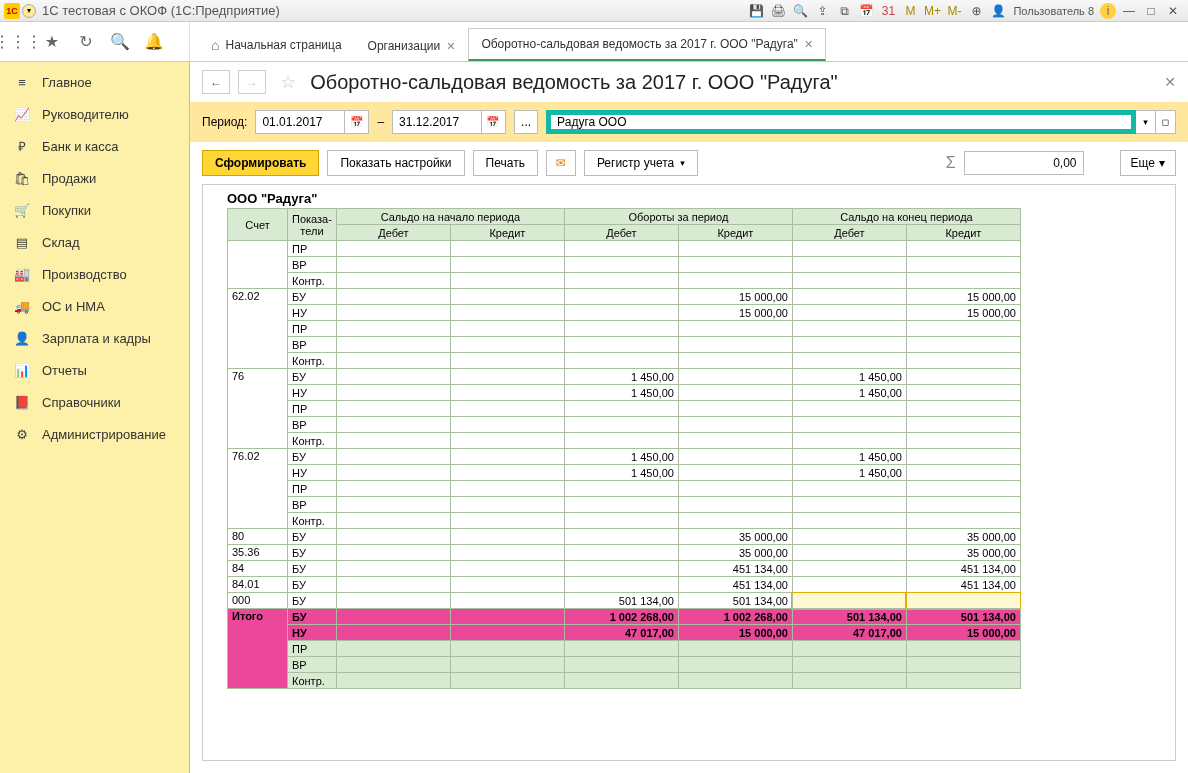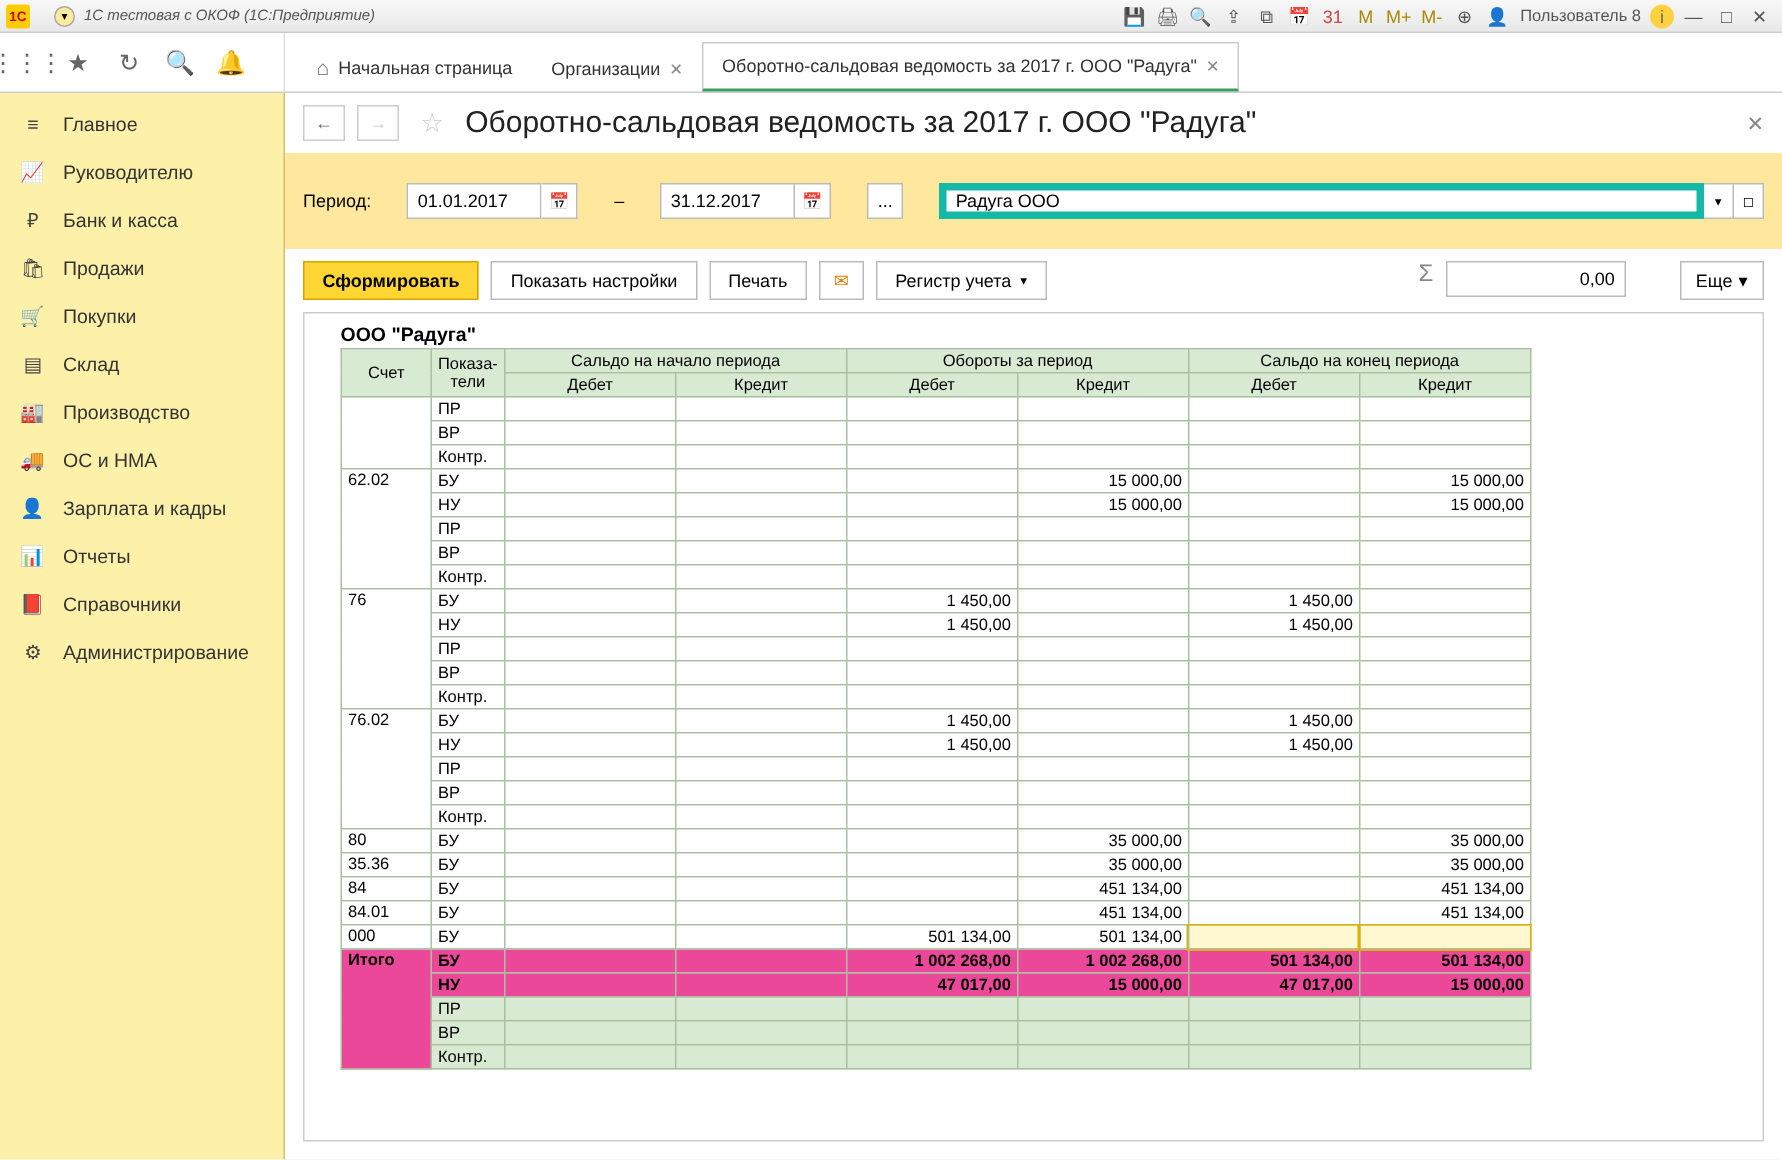--- a/index.html
+++ b/index.html
@@ -1,22 +1,22 @@
 <!DOCTYPE html>
 <html><head>
 <meta charset="utf-8">
 <style>
 * { box-sizing: border-box; margin: 0; padding: 0; }
 body { font-family: Arial, sans-serif; font-size: 12px; background: #f0f0f0; width: 1188px; height: 773px; overflow: hidden; }
 
 
 .titlebar { height: 22px; background: linear-gradient(#f8f8f8,#e8e8e8); border-bottom: 1px solid #ccc; display: flex; align-items: center; padding: 0 4px; }
-.titlebar .logo { width:16px; height:16px; background:#ffcc00; border-radius:2px; display:flex; align-items:center; justify-content:center; font-size:9px; font-weight:bold; color:#c00; margin-right:16px; }
+.titlebar .logo { width:16px; height:16px; background:#ffcc00; border-radius:2px; display:flex; align-items:center; justify-content:center; font-size:9px; font-weight:bold; color:#c00; margin-right:2px; }
 .titlebar .dd { width:14px; height:14px; border:1px solid #aaa; border-radius:7px; background:#ffeb99; margin-right:6px; display:flex; align-items:center; justify-content:center; font-size:8px; }
-.titlebar .title { color:#555; font-size:10px;font-style:italic; }
+.titlebar .title { color:#555; font-size:13px; }
 .titlebar .spacer { flex:1; }
 .titlebar .tbicon { width:18px; height:18px; margin:0 2px; display:flex; align-items:center; justify-content:center; font-size:12px; color:#555; cursor:pointer; }
 .titlebar .user { font-size:11px; color:#555; margin:0 4px; }
 
 
 .tabrow { height: 40px; background:#fff; border-bottom:1px solid #ccc; display:flex; align-items:stretch; }
 .leftbtns { width:190px; display:flex; align-items:center; padding:0 8px; gap:14px; border-right:1px solid #e0e0e0; }
 .leftbtns .ic { width:20px; height:20px; display:flex; align-items:center; justify-content:center; color:#666; font-size:16px; cursor:pointer; }
 .tabs { display:flex; align-items:flex-end; padding-left:8px; }
 .tab { padding:8px 12px; border:1px solid transparent; border-bottom:none; display:flex; align-items:center; gap:6px; cursor:pointer; font-size:12px; color:#333; }
@@ -30,31 +30,31 @@
 .sidebar .item { display:flex; align-items:center; padding:8px 14px; gap:12px; cursor:pointer; color:#333; font-size:13px; }
 .sidebar .ic { width:16px; height:16px; display:flex; align-items:center; justify-content:center; color:#444; font-size:13px; }
 
 .content { flex:1; background:#fff; display:flex; flex-direction:column; overflow:hidden; }
 .navrow { height:40px; display:flex; align-items:center; padding:0 12px; gap:8px; }
 .navbtn { width:28px; height:24px; border:1px solid #ccc; background:#fff; display:flex; align-items:center; justify-content:center; color:#666; cursor:pointer; }
 .star { font-size:18px; color:#ccc; margin:0 6px; }
 .pagetitle { font-size:20px; color:#222; }
 .closex { margin-left:auto; font-size:14px; color:#888; cursor:pointer; }
 
-.filterbar { background:#ffe79e; padding:20px 12px; display:flex; align-items:center; gap:24px; }
+.filterbar { background:#ffe79e; padding:8px 12px; display:flex; align-items:center; gap:8px; }
 .filterbar label { font-size:12px; }
 .dateinput { display:flex; }
 .dateinput input { width:90px; height:24px; border:1px solid #bbb; padding:0 6px; font-size:12px; }
 .dateinput .cal { width:24px; height:24px; border:1px solid #bbb; border-left:none; background:#fff; display:flex; align-items:center; justify-content:center; font-size:11px; cursor:pointer; }
 .dashbtn { width:24px; height:24px; border:1px solid #bbb; background:#fff; display:flex; align-items:center; justify-content:center; cursor:pointer; }
 .orgsel { flex:1; display:flex; }
 .orgsel input { flex:1; height:24px; border:5px solid #14b8a6; padding:0 6px; font-size:12px; }
 .orgsel .dd { width:20px; height:24px; border:1px solid #bbb; border-left:none; background:#fff; display:flex; align-items:center; justify-content:center; font-size:9px; cursor:pointer; }
 
-.actionbar { padding:8px 12px; display:flex; gap:8px; }
+.actionbar { padding:8px 12px; display:flex; align-items:center; gap:8px; }
 .btn { height:26px; padding:0 12px; border:1px solid #bbb; background:#fff; font-size:12px; cursor:pointer; display:flex; align-items:center; gap:4px; }
 .btn.primary { background:#ffd633; border-color:#d4a500; font-weight:bold; }
 .btn .dd { font-size:9px; margin-left:2px; }
 .mailbtn { width:30px; height:26px; border:1px solid #bbb; background:#fff; display:flex; align-items:center; justify-content:center; color:#e67e00; cursor:pointer; }
 .sigma { margin-left:auto; font-size:16px; color:#888; }
 .sumfield { width:120px; height:24px; border:1px solid #bbb; text-align:right; padding:0 6px; font-size:12px; }
 .morebtn { height:26px; padding:0 10px; border:1px solid #bbb; background:#fff; display:flex; align-items:center; gap:4px; cursor:pointer; }
 
 .report { flex:1; overflow:auto; border:1px solid #ccc; margin:0 12px 12px 12px; position:relative; }
 .repinner { padding:4px 4px 4px 24px; }

